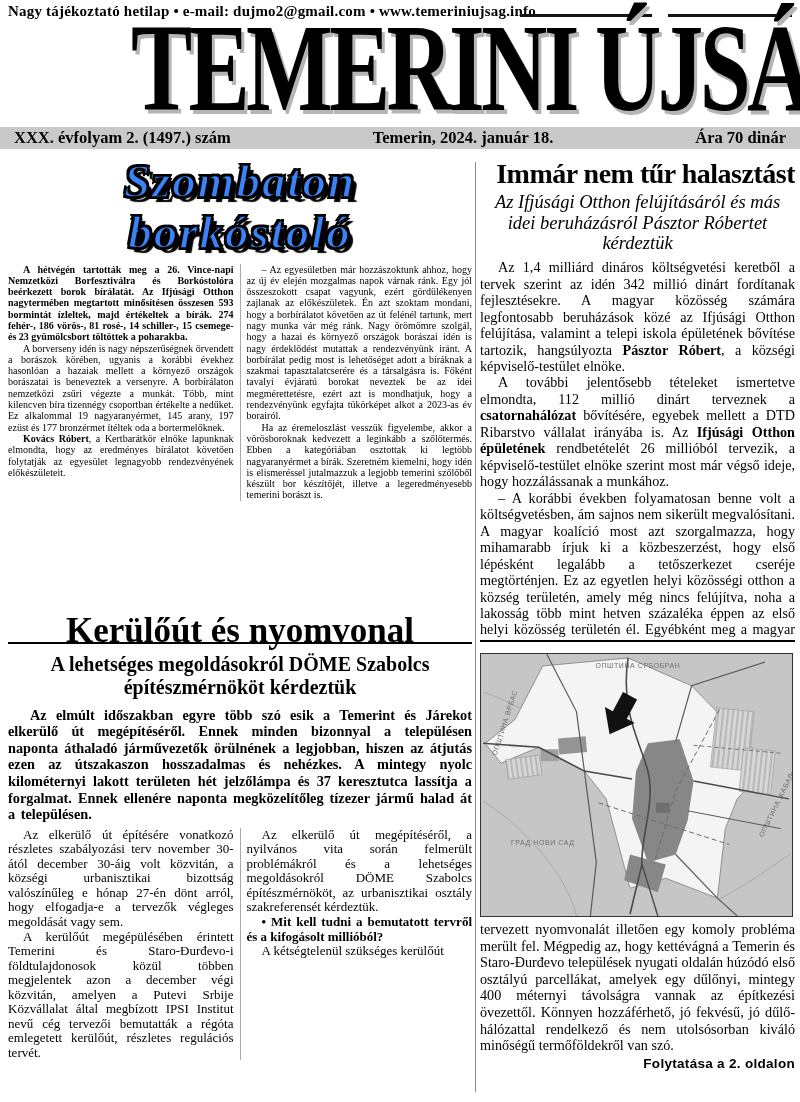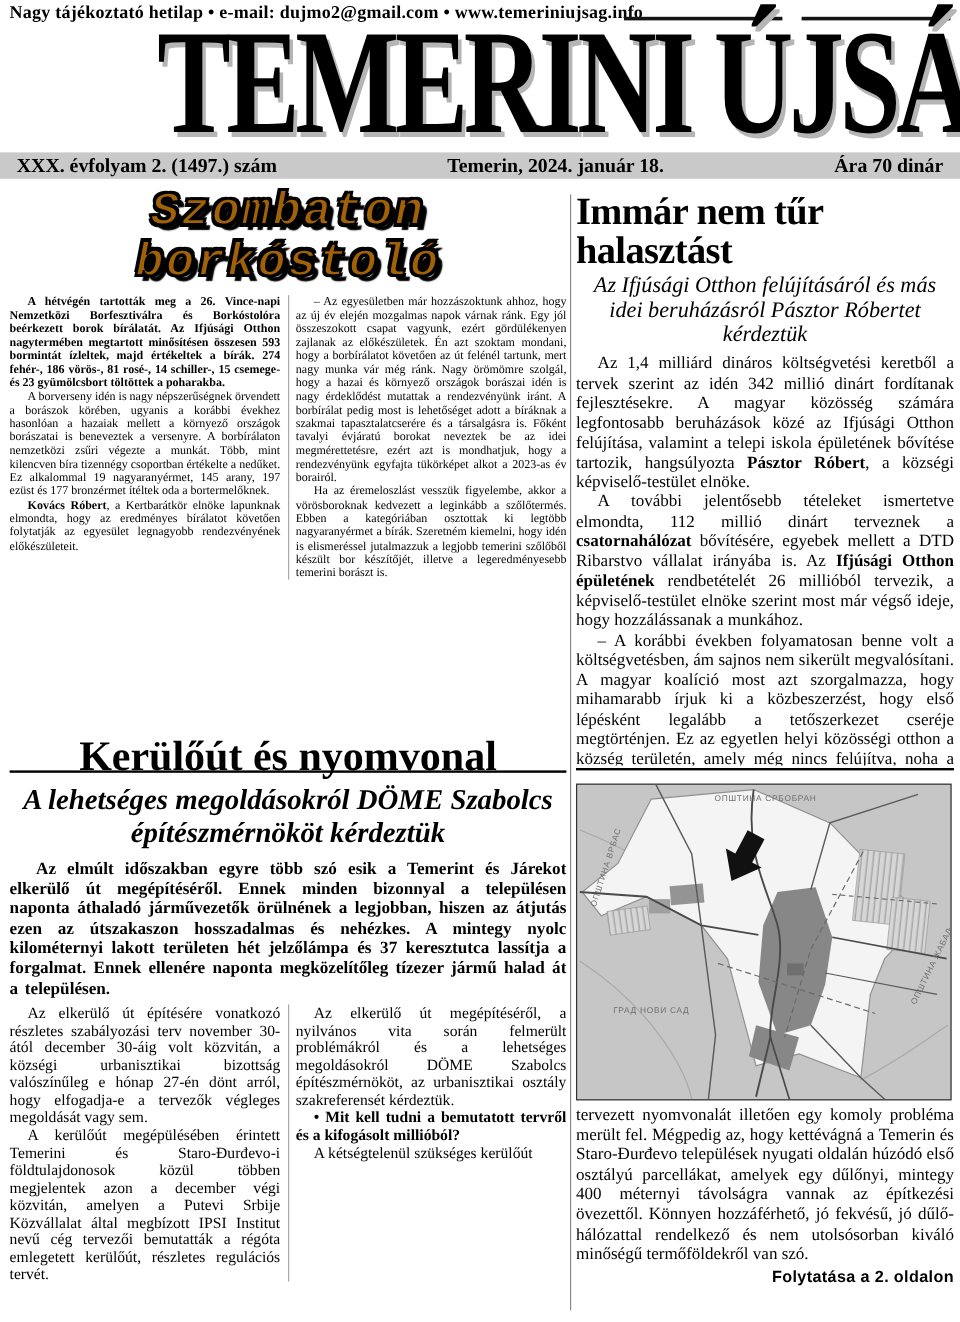--- a/index.html
+++ b/index.html
@@ -34,42 +34,42 @@
 
   
   .vdiv-main { top:162px; left:475px; width:1px; height:930px; background:#8a8a8a; }
   .hr-left  { top:642px; left:8px;   width:464px; height:2px; background:#000; }
   .hr-right { top:640px; left:480px; width:315px; height:2px; background:#000; }
   .coldiv { width:1px; background:#aaa; margin:0 6px; }
 
   
   .wine { top:156px; left:8px; width:464px; height:484px; overflow:hidden; }
   .wine-head {
-    text-align:center; font-family:Liberation Mono, monospace;
-    font-style:italic; font-weight:bold; font-size:39px; line-height:1.08;
-    letter-spacing:2px; color:#a16207; -webkit-text-stroke:1.6px #000;
+    text-align:center; font-family:Liberation Serif, serif;
+    font-style:italic; font-weight:bold; font-size:47px; line-height:1.08;
+    letter-spacing:2px; color:#3b82f6; -webkit-text-stroke:1.6px #000;
     text-shadow:-2px -2px 0 #000, 2px -2px 0 #000, -2px 2px 0 #000, 2px 2px 0 #000, 5px 5px 1px #000;
   }
   .wine-sub { text-align:center; font-style:italic; font-size:19.5px; margin-top:3px; }
   .cols { display:flex; margin-top:6px; }
   .col { flex:1; min-width:0; }
   .body-sm p { font-size:10px; line-height:1.13; text-align:justify; text-indent:15px; }
   .bold-p { font-weight:bold; }
 
   
   .reno { top:160px; left:480px; width:315px; height:478px; overflow:hidden; }
-  .reno-head { text-align:left; font-weight:bold; font-size:32px; line-height:1; letter-spacing:-0.5px; }
+  .reno-head { text-align:right; font-weight:bold; font-size:28px; line-height:1; letter-spacing:-0.5px; }
   .reno-sub { text-align:center; font-style:italic; font-size:18.5px; line-height:1.12; margin-top:4px; }
   .reno .body p { font-size:14.2px; line-height:1.16; text-align:justify; text-indent:18px; }
   .reno .body { margin-top:5px; }
 
   
   .bypass { top:612px; left:8px; width:464px; height:456px; overflow:hidden; }
   .bypass-head { text-align:center; font-weight:bold; font-size:35px; line-height:1.1; }
-  .bypass-sub { text-align:center; font-weight:bold; font-style:italic; font-size:24px; line-height:1.18; margin-top:2px; }
+  .bypass-sub { text-align:center; font-weight:bold; font-size:20px; line-height:1.18; margin-top:2px; }
   .lead {
     font-weight:bold; font-size:14.3px; line-height:1.16; text-align:justify;
     text-indent:22px; margin-top:7px; word-spacing:2px;
   }
   .bypass .cols { margin-top:5px; }
   .bypass .body-sm p { font-size:13px; line-height:1.12; }
   .q-bold { font-weight:bold; }
 
   
   .mapsec { top:650px; left:480px; width:315px; height:452px; overflow:hidden; }

